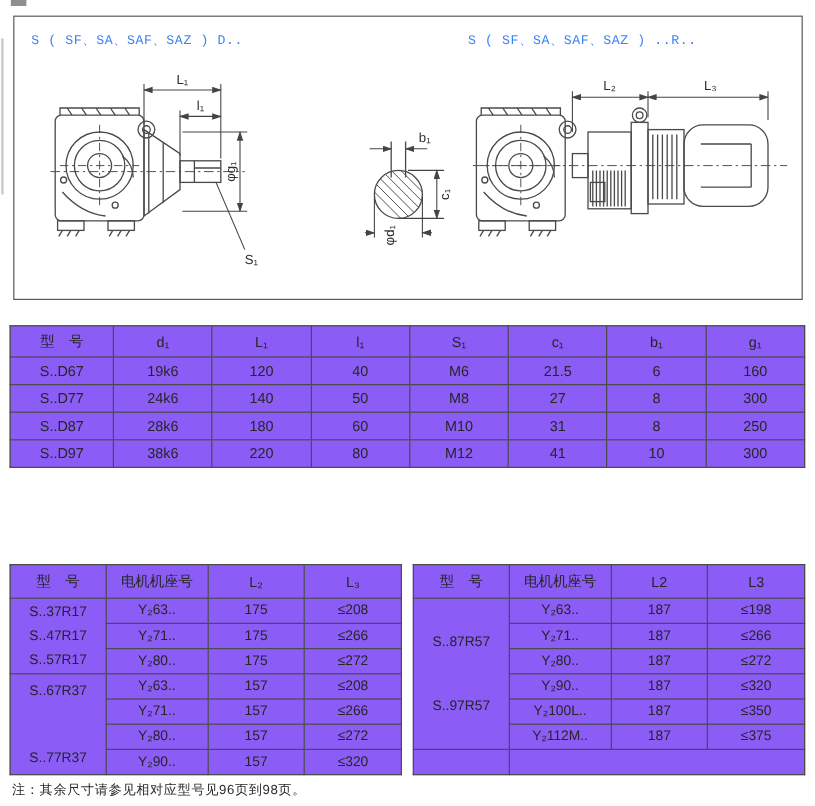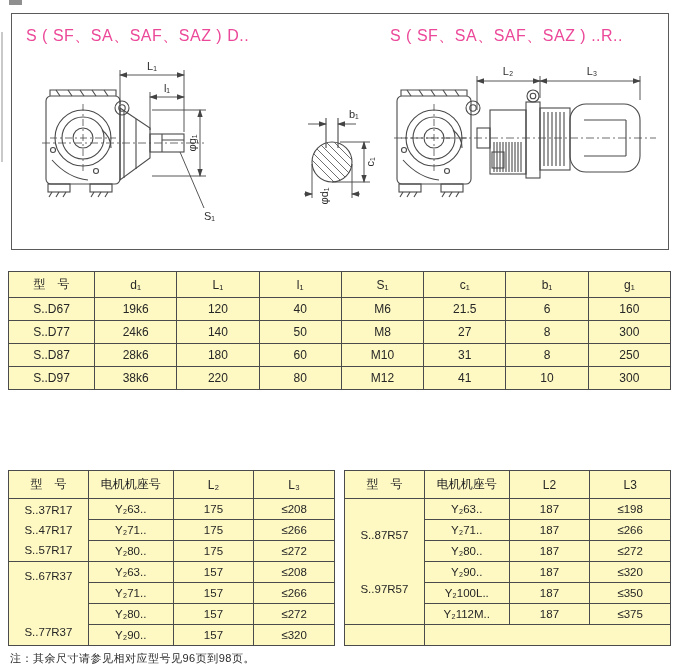--- a/index.html
+++ b/index.html
@@ -11,29 +11,29 @@
   
   .scan-blot{position:absolute;left:9px;top:0;width:13px;height:5px;background:#8f8f8f;}
   .scan-edge{position:absolute;left:1px;top:32px;width:2px;height:130px;background:#c9c9c9;}
 
   
   .frame{
     position:absolute;left:11px;top:13px;width:658px;height:237px;
     border:1px solid #5a5a5a;box-sizing:border-box;background:#fff;
   }
   .dwg-title{
-    position:absolute;top:12px;font-size:16px;letter-spacing:.5px;color:#ec4899;white-space:nowrap;
+    position:absolute;top:12px;font-size:11px;letter-spacing:.5px;color:#3b82f6;white-space:nowrap;font-family:Liberation Mono, monospace;
   }
   .dwg-title.left{left:14px;}
   .dwg-title.right{left:378px;}
   .frame svg{position:absolute;left:0;top:0;}
   svg text{font-family:"Liberation Sans","DejaVu Sans",sans-serif;font-size:11px;fill:#2e2e2e;}
 
   
-  table{border-collapse:collapse;table-layout:fixed;background:#fef9c3;}
+  table{border-collapse:collapse;table-layout:fixed;background:#8b5cf6;}
   th,td{
     border:1px solid #4b4b4b;text-align:center;vertical-align:middle;
     padding:0;font-weight:normal;color:#262626;overflow:hidden;white-space:nowrap;
   }
   .main-table{position:absolute;left:8px;top:271px;width:663px;font-size:12px;}
   .main-table thead tr{height:26px;}
   .main-table tbody tr{height:23px;}
   .main-table col.c0{width:13%;}
 
   .motor-table{position:absolute;top:470px;width:327px;font-size:11.5px;}

